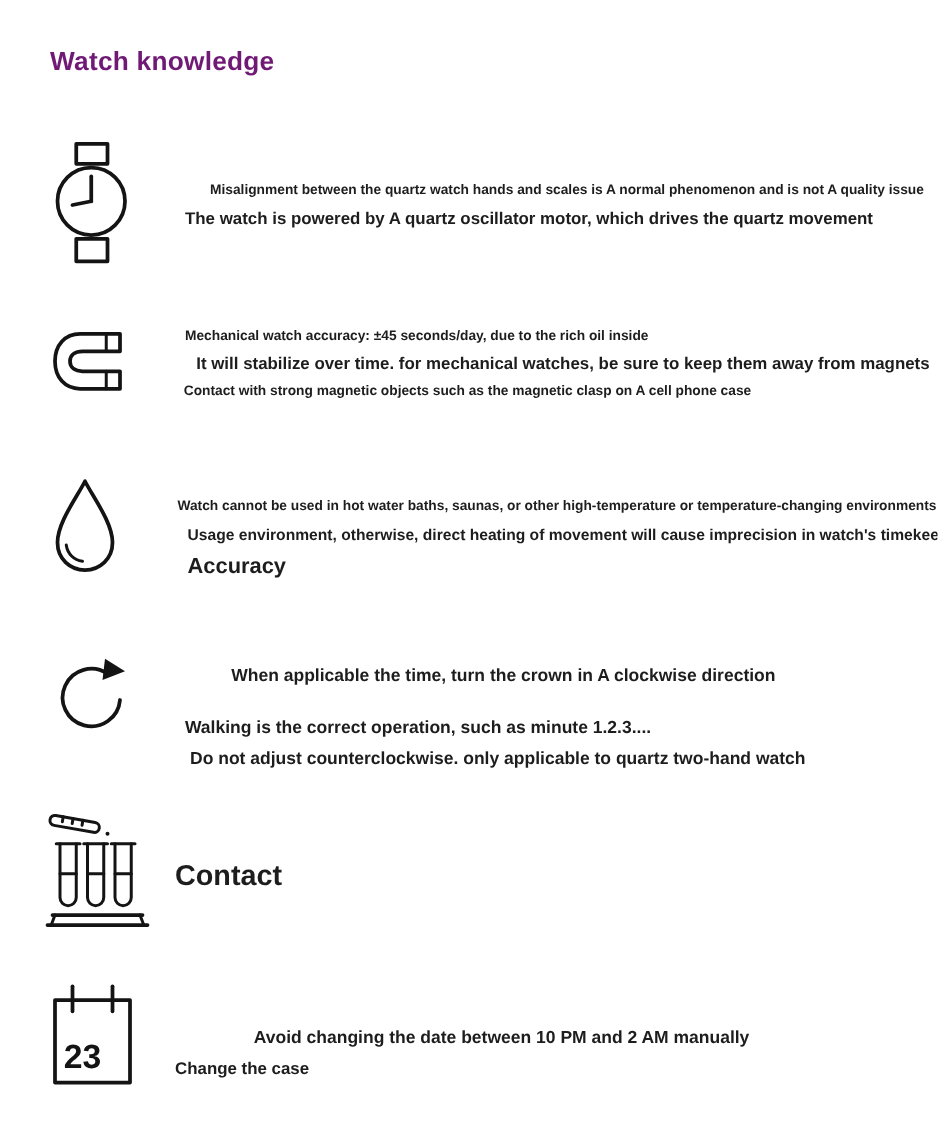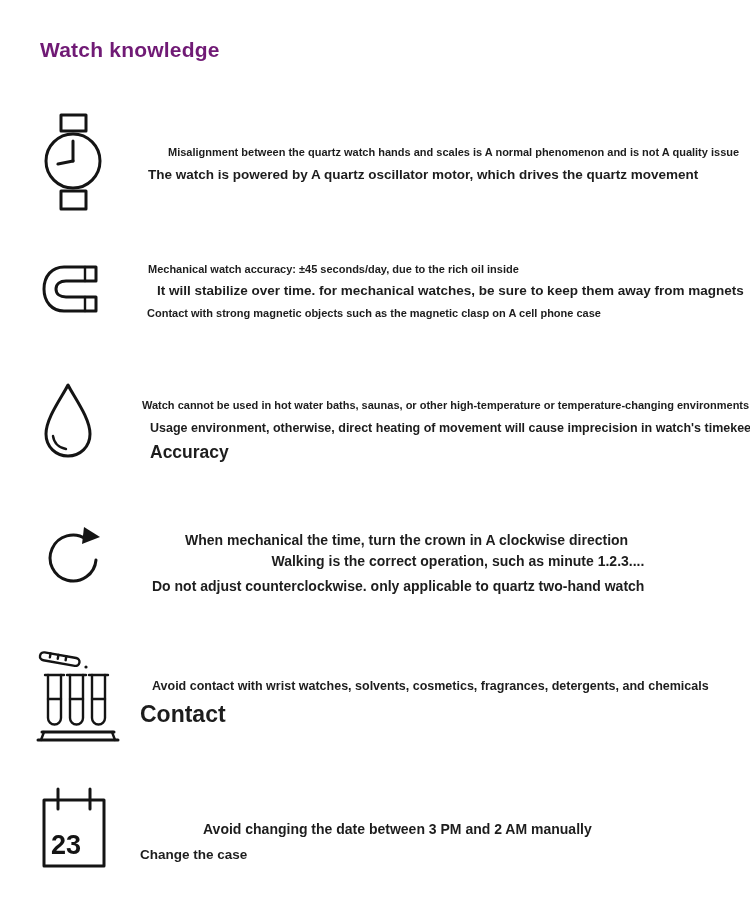--- a/index.html
+++ b/index.html
@@ -66,22 +66,22 @@
   <div class="ln t-xl" style="margin-top:7px;margin-left:8px;">Accuracy</div>
 </div>
 
 <div class="abs" style="left:40px;top:520px;">
   <svg width="64" height="78" viewBox="0 0 64 70">
     <path class="stroke" stroke-width="3.2" d="M 46 15 A 23 23 0 1 0 56 36"></path>
     <polygon class="fillblk" points="42,20 44,3 60,13"></polygon>
   </svg>
 </div>
 <div class="abs" style="left:148px;top:532px;">
-  <div class="ln t-b14" style="margin-left:37px;">When mechanical the time, turn the crown in A clockwise direction</div>
-  <div class="ln t-b14" style="margin-top:5px;text-align:right;">Walking is the correct operation, such as minute 1.2.3....</div>
+  <div class="ln t-b14" style="margin-left:37px;">When applicable the time, turn the crown in A clockwise direction</div>
+  <div class="ln t-b14" style="margin-top:25px;">Walking is the correct operation, such as minute 1.2.3....</div>
   <div class="ln t-b14" style="margin-top:9px;margin-left:4px;">Do not adjust counterclockwise. only applicable to quartz two-hand watch</div>
 </div>
 
 <div class="abs" style="left:36px;top:642px;">
   <svg width="84" height="102" viewBox="0 0 84 102">
     <g transform="rotate(10 6 14)">
       <rect class="stroke-thin" x="4" y="10" width="40" height="8" rx="4"></rect>
       <line class="stroke-thin" x1="14" y1="10" x2="14" y2="14"></line>
       <line class="stroke-thin" x1="22" y1="10" x2="22" y2="14"></line>
       <line class="stroke-thin" x1="30" y1="10" x2="30" y2="14"></line>
@@ -100,28 +100,27 @@
     <path class="stroke-thin" d="M 56 33 V 76 A 6.5 6.5 0 0 0 69 76 V 33"></path>
     <line class="stroke-thin" x1="56" y1="57" x2="69" y2="57"></line>
 
     <line class="stroke" x1="6" y1="90" x2="78" y2="90"></line>
     <line class="stroke" x1="2" y1="98" x2="82" y2="98"></line>
     <line class="stroke-thin" x1="8" y1="90" x2="5" y2="98"></line>
     <line class="stroke-thin" x1="76" y1="90" x2="79" y2="98"></line>
   </svg>
 </div>
 <div class="abs" style="left:140px;top:679px;">
-  <div class="ln t-sm" style="margin-left:12px;">Avoid contact with wrist watches, solvents, cosmetics, fragrances, detergents, and chemicals</div>
   <div class="ln t-xxl" style="margin-top:8px;">Contact</div>
 </div>
 
 <div class="abs" style="left:40px;top:786px;">
   <svg width="68" height="88" viewBox="0 0 68 88">
     <rect class="stroke" x="4" y="14" width="60" height="66"></rect>
     <line class="stroke" x1="18" y1="3" x2="18" y2="23"></line>
     <line class="stroke" x1="50" y1="3" x2="50" y2="23"></line>
     <text x="11" y="68" font-family="Liberation Sans, sans-serif" font-size="27" font-weight="700" fill="#141414">23</text>
   </svg>
 </div>
 <div class="abs" style="left:140px;top:821px;">
-  <div class="ln t-b14" style="margin-left:63px;">Avoid changing the date between 3 PM and 2 AM manually</div>
+  <div class="ln t-b14" style="margin-left:63px;">Avoid changing the date between 10 PM and 2 AM manually</div>
   <div class="ln t-md" style="margin-top:10px;">Change the case</div>
 </div>
 
 </body></html>

